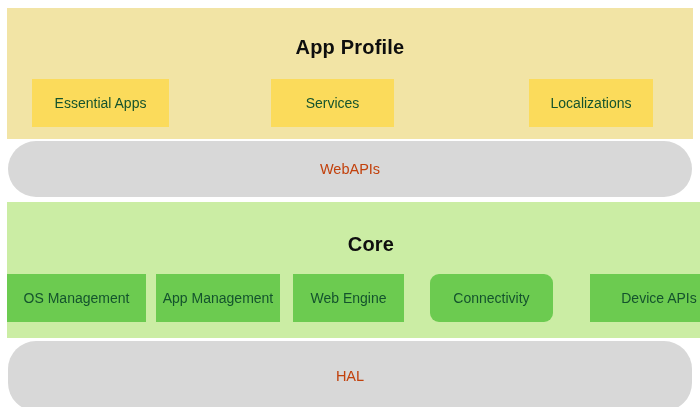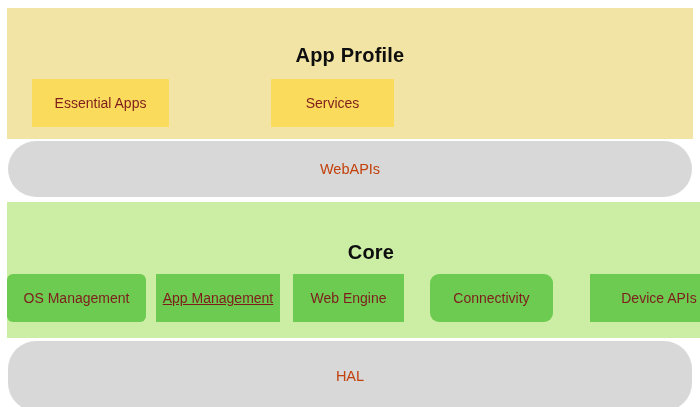--- a/index.html
+++ b/index.html
@@ -25,53 +25,53 @@
     height: 131px;
     background: #f2e4a5;
   }
   .panel-green {
     top: 202px;
     height: 136px;
     background: #cbeda4;
     padding-left: 21px;
   }
   .panel-title {
-    margin: 12px;
+    margin: 4px;
     padding-top: 24px;
     text-align: center;
     font-size: 20px;
     font-weight: bold;
     color: #0e0e0e;
     letter-spacing: 0.2px;
   }
   .panel-green .panel-title {
     padding-top: 27px;
   }
   .box {
     position: absolute;
     top: 71px;
     height: 48px;
     display: flex;
     align-items: center;
     justify-content: center;
     font-size: 14px;
-    color: #7f1d1d;
+    color: #14532d;
     white-space: nowrap;
   }
   .box-yellow { background: #fbdb5b; }
   .box-green  { background: #6ccb50; top: 72px; }
 
   
   .b-essential     { left: 25px;  width: 137px; }
   .b-services      { left: 264px; width: 123px; }
   .b-localizations { left: 522px; width: 124px; }
 
   
-  .b-osmgmt  { left: 0px;   width: 139px; border-radius: 6px; }
-  .b-appmgmt { left: 149px; width: 124px; text-decoration: underline; }
+  .b-osmgmt  { left: 0px;   width: 139px; }
+  .b-appmgmt { left: 149px; width: 124px; }
   .b-webeng  { left: 286px; width: 111px; }
   .b-conn    { left: 423px; width: 123px; border-radius: 9px; }
   .b-devapis { left: 559px; width: 138px; margin-left: 24px; }
 
   .bar {
     position: absolute;
     left: 8px;
     width: 684px;
     background: #d8d8d8;
     border-radius: 28px;
@@ -86,20 +86,21 @@
 </style>
 </head>
 <body>
 
 <div class="stage">
 
   <section class="panel panel-yellow">
     <h2 class="panel-title">App Profile</h2>
     <div class="box box-yellow b-essential">Essential Apps</div>
     <div class="box box-yellow b-services">Services</div>
+    <div class="box box-yellow b-localizations">Localizations</div>
   </section>
 
   <div class="bar bar-webapis">WebAPIs</div>
 
   <section class="panel panel-green">
     <h2 class="panel-title">Core</h2>
     <div class="box box-green b-osmgmt">OS Management</div>
     <div class="box box-green b-appmgmt">App Management</div>
     <div class="box box-green b-webeng">Web Engine</div>
     <div class="box box-green b-conn">Connectivity</div>

